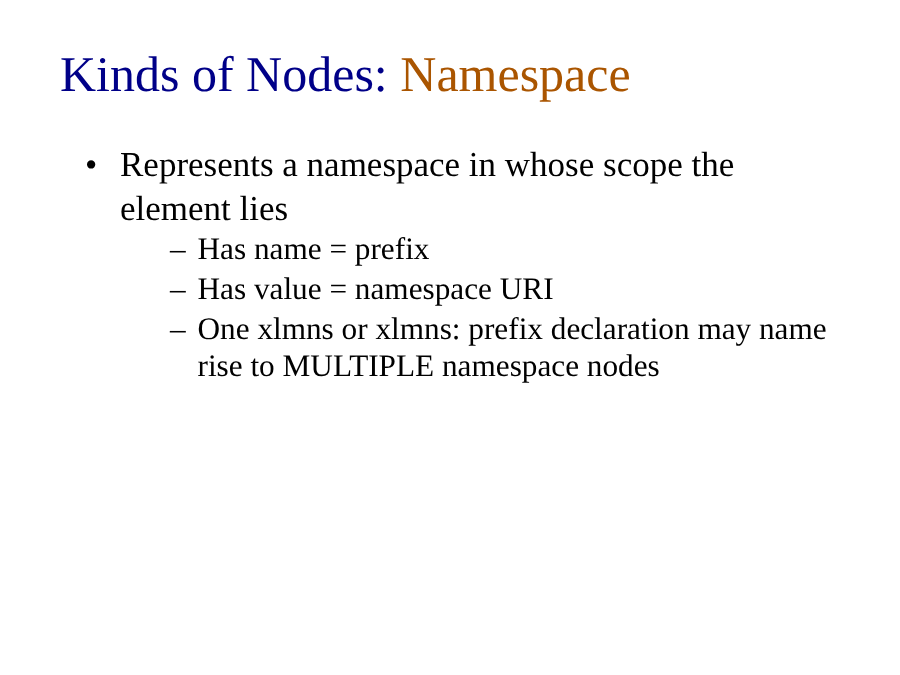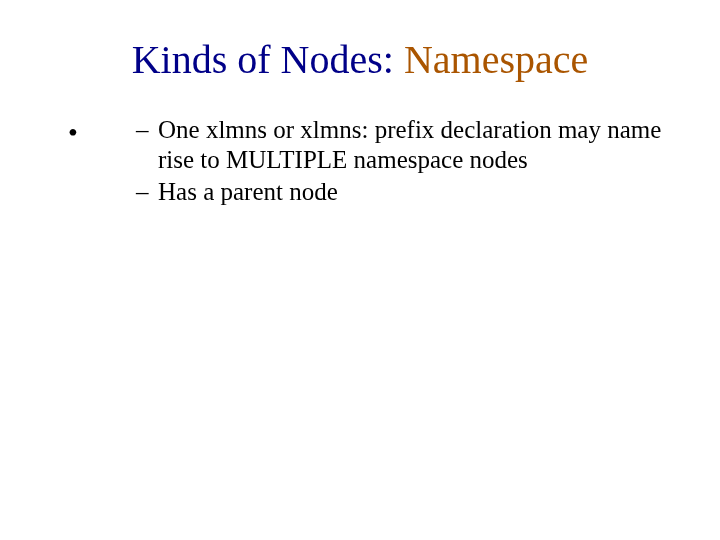--- a/index.html
+++ b/index.html
@@ -5,21 +5,21 @@
     * { margin: 0; padding: 0; box-sizing: border-box; }
     body {
       width: 720px;
       height: 540px;
       background: #ffffff;
       font-family: 'Times New Roman', Times, serif;
       padding: 36px 48px;
       color: #000000;
     }
     .title {
-      text-align: center;
+      text-align: left;
       font-size: 40px;
       font-weight: normal;
       margin-bottom: 32px;
     }
     .title-main { color: #000088; }
     .title-accent { color: #aa5500; }
     .bullet-list {
       list-style: none;
       padding-left: 20px;
     }
@@ -59,18 +59,20 @@
   </style>
 </head>
 <body>
 
 <h1 class="title">
   <span class="title-main">Kinds of Nodes: </span><span class="title-accent">Namespace</span>
 </h1>
 
 <ul class="bullet-list">
   <li class="bullet-item">
+    <span>Represents a namespace in whose  scope the element lies</span>
     <ul class="dash-list">
+      <li class="dash-item"><span>Has name = prefix</span></li>
+      <li class="dash-item"><span>Has value  = namespace URI</span></li>
       <li class="dash-item"><span>One xlmns or xlmns: prefix declaration may name rise to  MULTIPLE namespace nodes</span></li>
-      <li class="dash-item"><span>Has a parent node</span></li>
     </ul>
   </li>
 </ul>
 
 </body></html>

